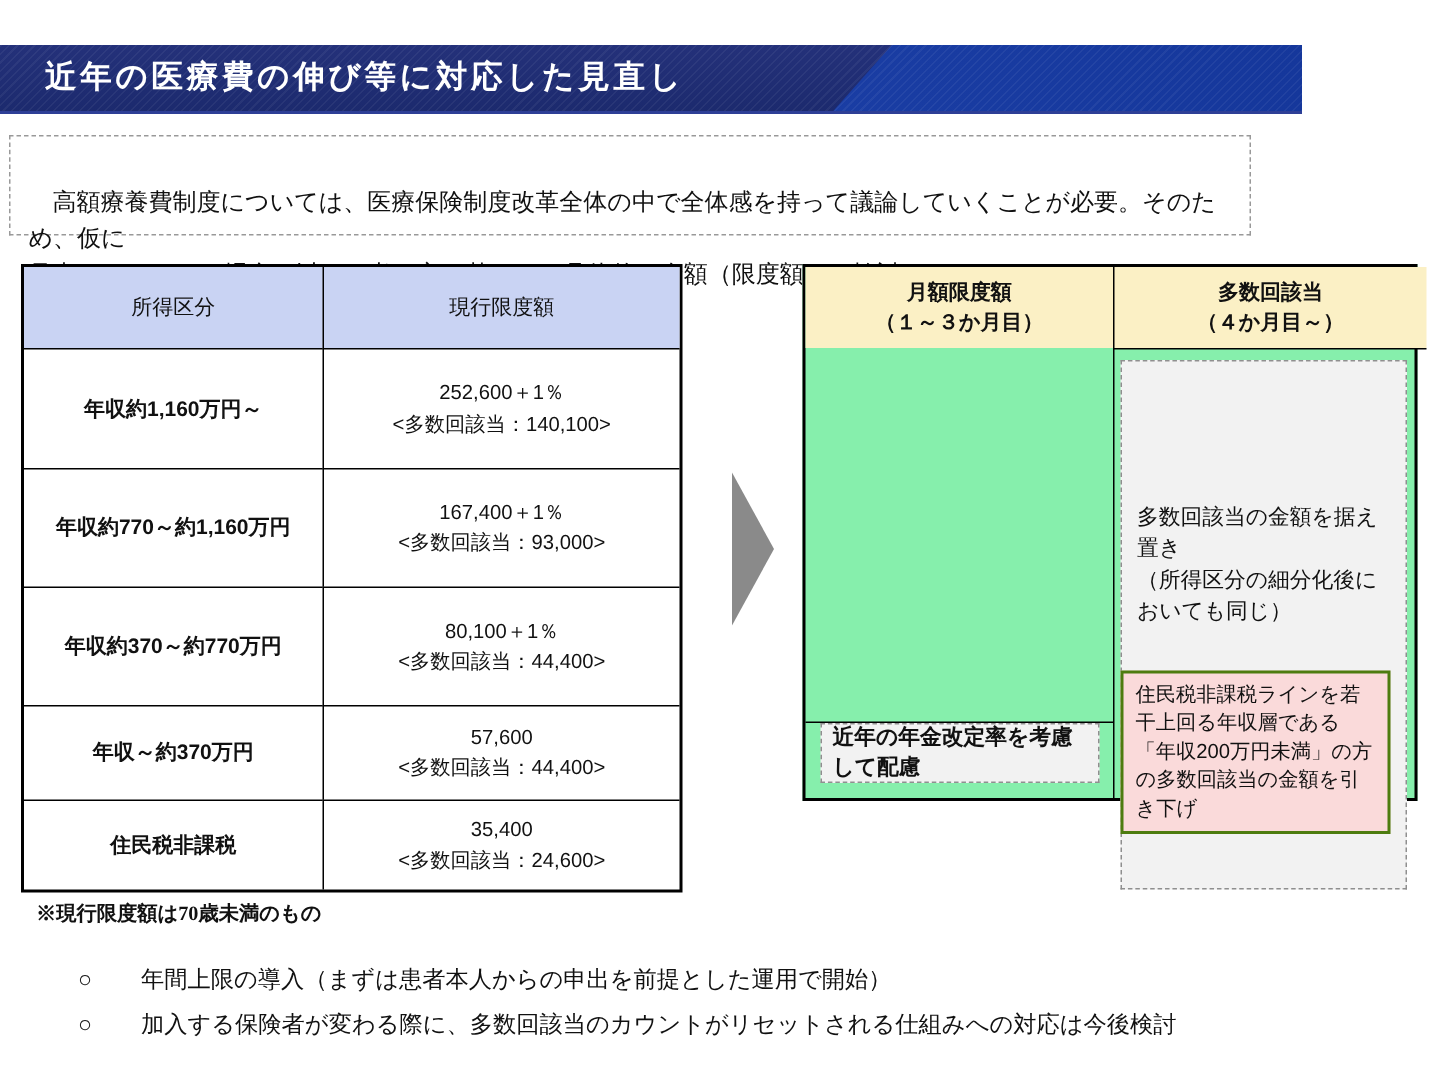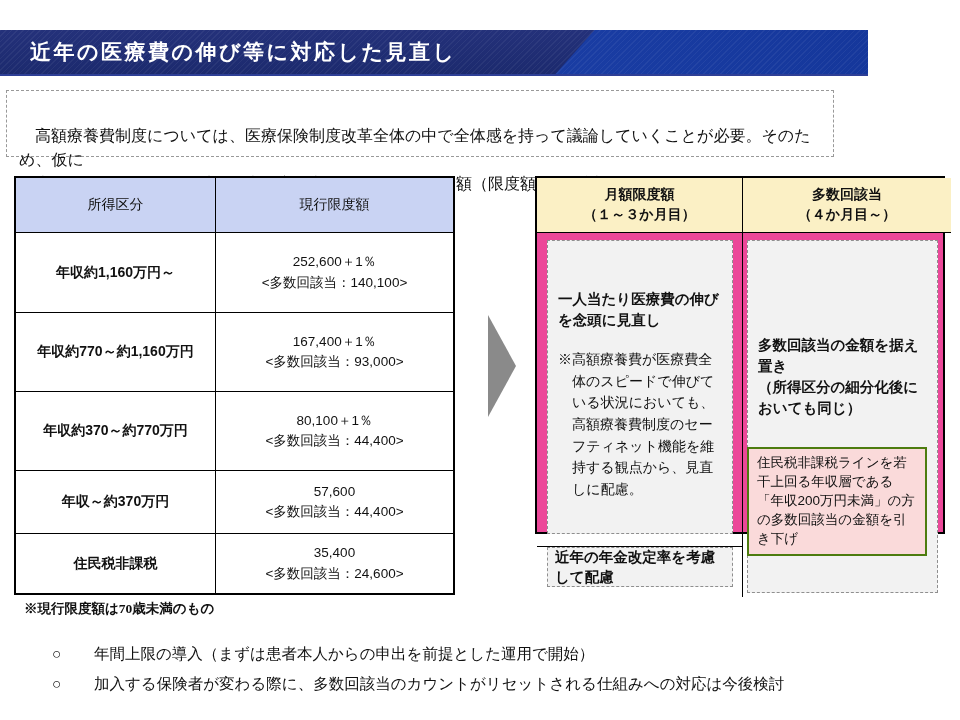--- a/index.html
+++ b/index.html
@@ -55,39 +55,39 @@
 
   .arrow {
     position:absolute; left:488px; top:315px; width:0; height:0;
     border-top:51px solid transparent; border-bottom:51px solid transparent;
     border-left:28px solid #8a8a8a;
   }
 
   .prop-table {
     position:absolute; left:535px; top:176px; width:410px; height:358px; box-sizing:border-box;
     display:grid; grid-template-columns:205px 1fr; grid-template-rows:54px 1fr 51px;
-    border:2px solid #000; background:#ec4899;
+    border:2px solid #000; background:#86efac;
   }
   .th-yellow { background:#fbf0c5; font-weight:bold; font-size:14px; line-height:1.4; }
   .cellA { grid-column:1; grid-row:2; }
   .cellB { grid-column:1; grid-row:3; }
   .cellR { grid-column:2; grid-row:2 / 4; }
 
   .dash-box { background:#f2f2f2; border:1.5px dashed #8f8f8f; box-sizing:border-box; text-align:left; }
   .boxA { margin:7px 9px 12px 10px; height:294px; padding:8px 10px; }
   .boxB { margin:0 9px 5px 10px; height:40px; padding:2px 7px; display:flex; align-items:center; }
   .boxR { margin:7px 13px 4px 4px; height:353px; padding:8px 10px; }
 
   .mainA { margin-top:40px; font-weight:bold; font-size:14.5px; line-height:1.45; }
   .noteA {
     margin-top:18px; font-family:"Liberation Serif","DejaVu Serif",serif;
     font-size:14px; line-height:1.55; padding-left:1em; text-indent:-1em;
   }
   .mainB { font-weight:bold; font-size:14.5px; line-height:1.4; }
-  .mainR { margin-top:86px; font-weight:bold; font-size:14.5px; line-height:1.45; }
+  .mainR { margin-top:86px; font-weight:normal; font-size:14.5px; line-height:1.45; }
   .red-box {
     margin-top:28px; margin-left:-11px; width:180px; box-sizing:border-box;
     background:#fadada; border:2px solid #4d7c0f; padding:5px 8px;
     font-size:13.5px; line-height:1.4; color:#111;
   }
 
   
   .bullets { position:absolute; left:52px; top:644px; width:880px; }
   .bullet { display:flex; align-items:flex-start; margin-bottom:9px; font-size:15.5px; line-height:1.35; color:#111; }
   .bullet .marker { width:42px; flex:none; }
@@ -146,26 +146,20 @@
   <div class="footnote">※現行限度額は70歳未満のもの</div>
 
   <div class="arrow"></div>
 
   <div class="prop-table">
     <div class="cell th-yellow pre">月額限度額
 （１～３か月目）</div>
     <div class="cell th-yellow pre bl">多数回該当
 （４か月目～）</div>
 
-    <div class="cellA bt">
-      <div class="dash-box boxA">
-        <div class="mainA">一人当たり医療費の伸びを念頭に見直し</div>
-        <div class="noteA">※高額療養費が医療費全体のスピードで伸びている状況においても、高額療養費制度のセーフティネット機能を維持する観点から、見直しに配慮。</div>
-      </div>
-    </div>
 
     <div class="cellR bt bl">
       <div class="dash-box boxR">
         <div class="mainR pre">多数回該当の金額を据え置き
 （所得区分の細分化後においても同じ）</div>
         <div class="red-box">住民税非課税ラインを若干上回る年収層である「年収200万円未満」の方の多数回該当の金額を引き下げ</div>
       </div>
     </div>
 
     <div class="cellB bt">

